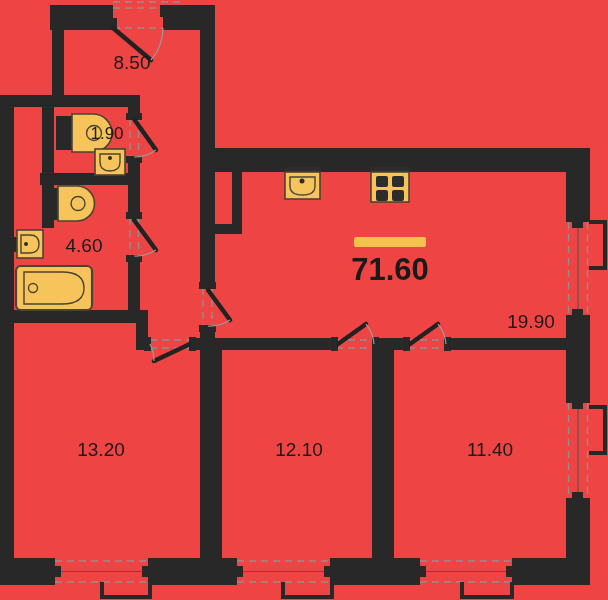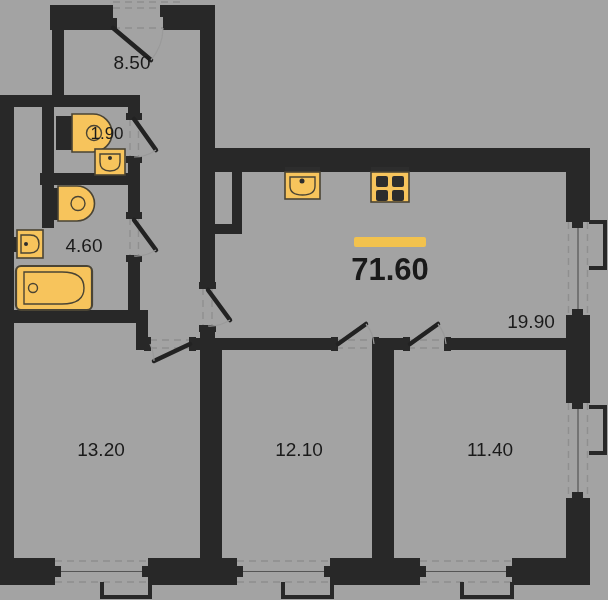--- a/index.html
+++ b/index.html
@@ -1,19 +1,19 @@
 <!DOCTYPE html>
 <html style="--color-wall: #282828; --color-fixture_fill: #F7C45C; --color-fixture_stroke: #4a4434; --color-accent_bar: #F2C24E; --color-label_text: #1a1a1a; --color-dash: #8f8f8f; --color-arc: #9a9a9a;"><head>
 <meta charset="utf-8">
 <style>
   html,body{margin:0;padding:0;background:#ffffff;}
   .stage{
     position:relative;
     width:608px;height:600px;
-    background:#a3a3a3;
+    background:#ef4444;
     font-family:"Liberation Sans", sans-serif;
     overflow:hidden;
   }
   svg{display:block;}
   .wall{fill:var(--color-wall,#282828);}
   .fix{fill:var(--color-fixture_fill,#F7C45C);stroke:var(--color-fixture_stroke,#4a4434);stroke-width:1.6;}
   .fix-in{fill:none;stroke:var(--color-fixture_stroke,#4a4434);stroke-width:1.4;}
   .burner{fill:#2d2d2d;}
   .dash{stroke:var(--color-dash,#8f8f8f);stroke-width:1.4;stroke-dasharray:7 5;fill:none;}
   .winline{stroke:#555;stroke-width:1.2;fill:none;}

